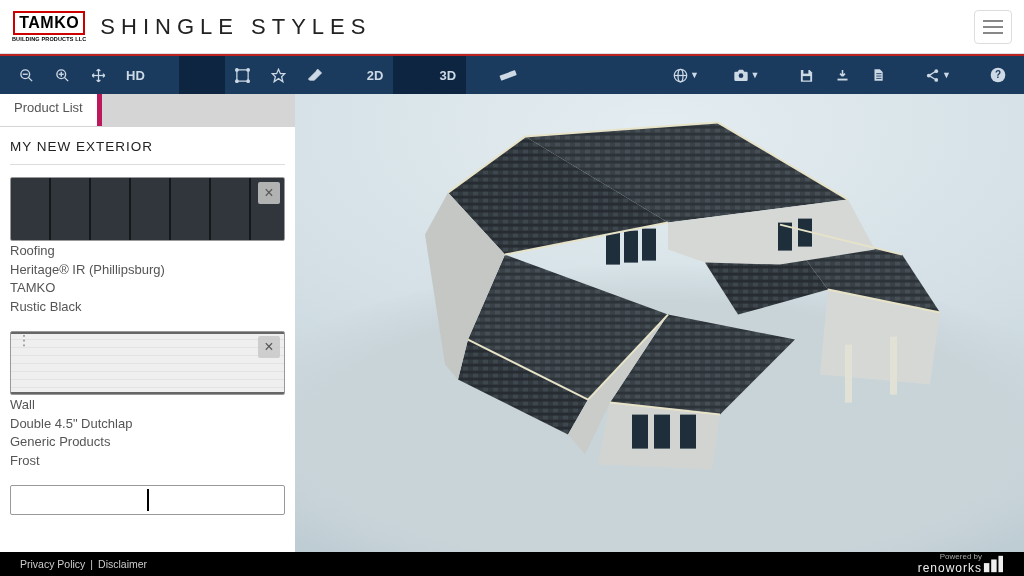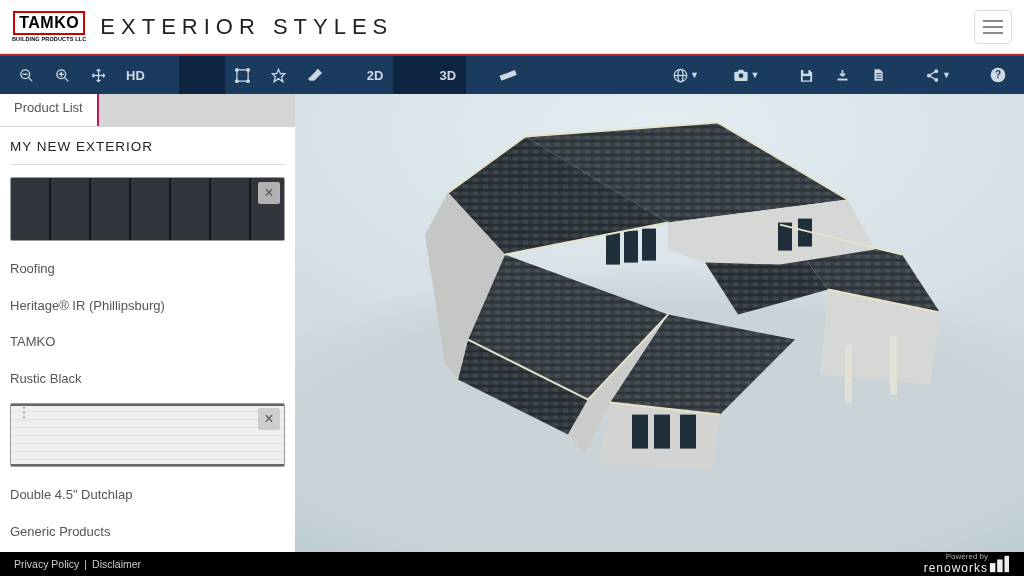--- a/index.html
+++ b/index.html
@@ -20,63 +20,63 @@
 .tool.txt { width: auto; padding: 0 10px; font-weight: 700; font-size: 13px; }
 .tool.active { background: #0d2540; padding-left: 46px; }
 .tool-sep { width: 24px; }
 .tool-spacer { flex: 1; }
 .dd { font-size: 9px; margin-left: 2px; }
 
 .main { display: flex; height: calc(576px - 54px - 2px - 38px - 24px); }
 
 .sidebar { width: 295px; background: #eaeaea; display: flex; flex-direction: column; overflow: hidden; }
 .tabrow { height: 32px; display: flex; background: #d5d5d5; }
-.tab { background: #fff; padding: 6px 14px; font-size: 13px; color: #555; border-right: 2px solid #be185d; cursor: pointer; }
+.tab { background: #fff; padding: 6px 14px; font-size: 13px; color: #555; border-right: 5px solid #be185d; cursor: pointer; }
 .panel-scroll { flex: 1; overflow-y: auto; background: #fff; border-top: 1px solid #d5d5d5; position: relative; }
 .panel-scroll::-webkit-scrollbar { width: 14px; }
 .panel-scroll::-webkit-scrollbar-track { background: #f0f0f0; }
 .panel-scroll::-webkit-scrollbar-thumb { background: #c5c5c5; border-radius: 2px; }
 .panel-inner { padding: 12px 10px; }
 .panel-title { font-size: 13.5px; font-weight: 400; letter-spacing: 1px; color: #222; margin-bottom: 10px; }
 .hr { height: 1px; background: #ddd; margin-bottom: 12px; }
 .product { margin-bottom: 16px; }
 .swatch { position: relative; width: 100%; height: 64px; border: 1px solid #999; border-radius: 2px; overflow: hidden; }
 .swatch .xbtn { position: absolute; top: 4px; right: 4px; width: 22px; height: 22px; background: rgba(200,200,200,0.85); display: flex; align-items: center; justify-content: center; font-size: 16px; color: #555; cursor: pointer; border-radius: 2px; }
 .swatch .grip { position: absolute; top: 6px; left: 6px; width: 12px; color: #888; font-size: 14px; line-height: 5px; }
 .roof-tex { background: linear-gradient(180deg,#2a2f33 0%,#1d2226 48%,#353b40 52%,#23282c 100%); background-size: 40px 32px; background-image:
   repeating-linear-gradient(90deg,#30363b 0 38px,#15181b 38px 40px),
   repeating-linear-gradient(180deg,rgba(0,0,0,0) 0 30px,#101214 30px 32px); }
 .siding-tex { background: #e9e9e9; background-image:
   linear-gradient(180deg,#666 0 2px,transparent 2px),
   linear-gradient(180deg,transparent 0 60px,#666 60px 62px,transparent 62px),
   repeating-linear-gradient(180deg,#efefef 0 7px,#e3e3e3 7px 8px); }
-.prod-label { font-size: 13px; color: #555; line-height: 1.35; margin-top: 19px; }
+.prod-label { font-size: 13px; color: #555; line-height: 1.35; margin-top: 1px; }
 
 .canvas { flex: 1; position: relative; overflow: hidden; }
 .sky { position: absolute; inset: 0; background: radial-gradient(ellipse 140% 110% at 50% 8%, #e4edf1 0%, #d4e0e6 42%, #b9c8cf 100%); }
 .floor { position: absolute; left: 50%; top: 58%; width: 900px; height: 340px; transform: translate(-50%,-28%); background: radial-gradient(ellipse at center,#c9d4d9 0%,#c9d4d9 55%,rgba(201,212,217,0) 72%); border-radius: 50%; }
 .house-svg { position: absolute; left: 50%; top: 50%; transform: translate(-50%,-52%); }
 
-.footer { height: 24px; background: #000; color: #ccc; display: flex; align-items: center; padding: 0 14px; font-size: 10.5px; }
+.footer { height: 24px; background: #000; color: #ccc; display: flex; align-items: center; padding: 0 20px; font-size: 10.5px; }
 .footer a { color: #ccc; text-decoration: none; cursor: pointer; }
 .footer .sep { margin: 0 5px; }
 .footer .right { margin-left: auto; display: flex; align-items: center; }
 .powered { font-size: 8px; line-height: 1; color: #aaa; text-align: right; }
 .rw { font-size: 12px; letter-spacing: 1px; color: #eee; }
 .rw-icon svg { display: block; }
 </style>
 </head>
 <body>
 
 <div class="header">
   <div class="logo">
     <div class="logo-box">TAMKO</div>
     <div class="logo-sub">BUILDING PRODUCTS LLC</div>
   </div>
-  <div class="app-title">EXTERIOR STYLES</div>
+  <div class="app-title">SHINGLE STYLES</div>
   <div class="hamburger">
     <span></span>
       <span></span>
       <span></span>
   </div>
 </div>
 
 <div class="redline"></div>
 
 <div class="toolbar">
@@ -226,20 +226,21 @@
           <div class="prod-label">Heritage® IR (Phillipsburg)</div>
           <div class="prod-label">TAMKO</div>
           <div class="prod-label">Rustic Black</div>
         </div>
 
         <div class="product">
           <div class="swatch siding-tex">
             <div class="grip">⋮</div>
             <div class="xbtn">×</div>
           </div>
+          <div class="prod-label">Wall</div>
           <div class="prod-label">Double 4.5" Dutchlap</div>
           <div class="prod-label">Generic Products</div>
           <div class="prod-label">Frost</div>
         </div>
 
         <div class="product">
           <div class="swatch" style="background:#fff;height:30px;display:flex;align-items:center;justify-content:center;">
             <div style="width:2px;height:22px;background:#000"></div>
           </div>
         </div>

